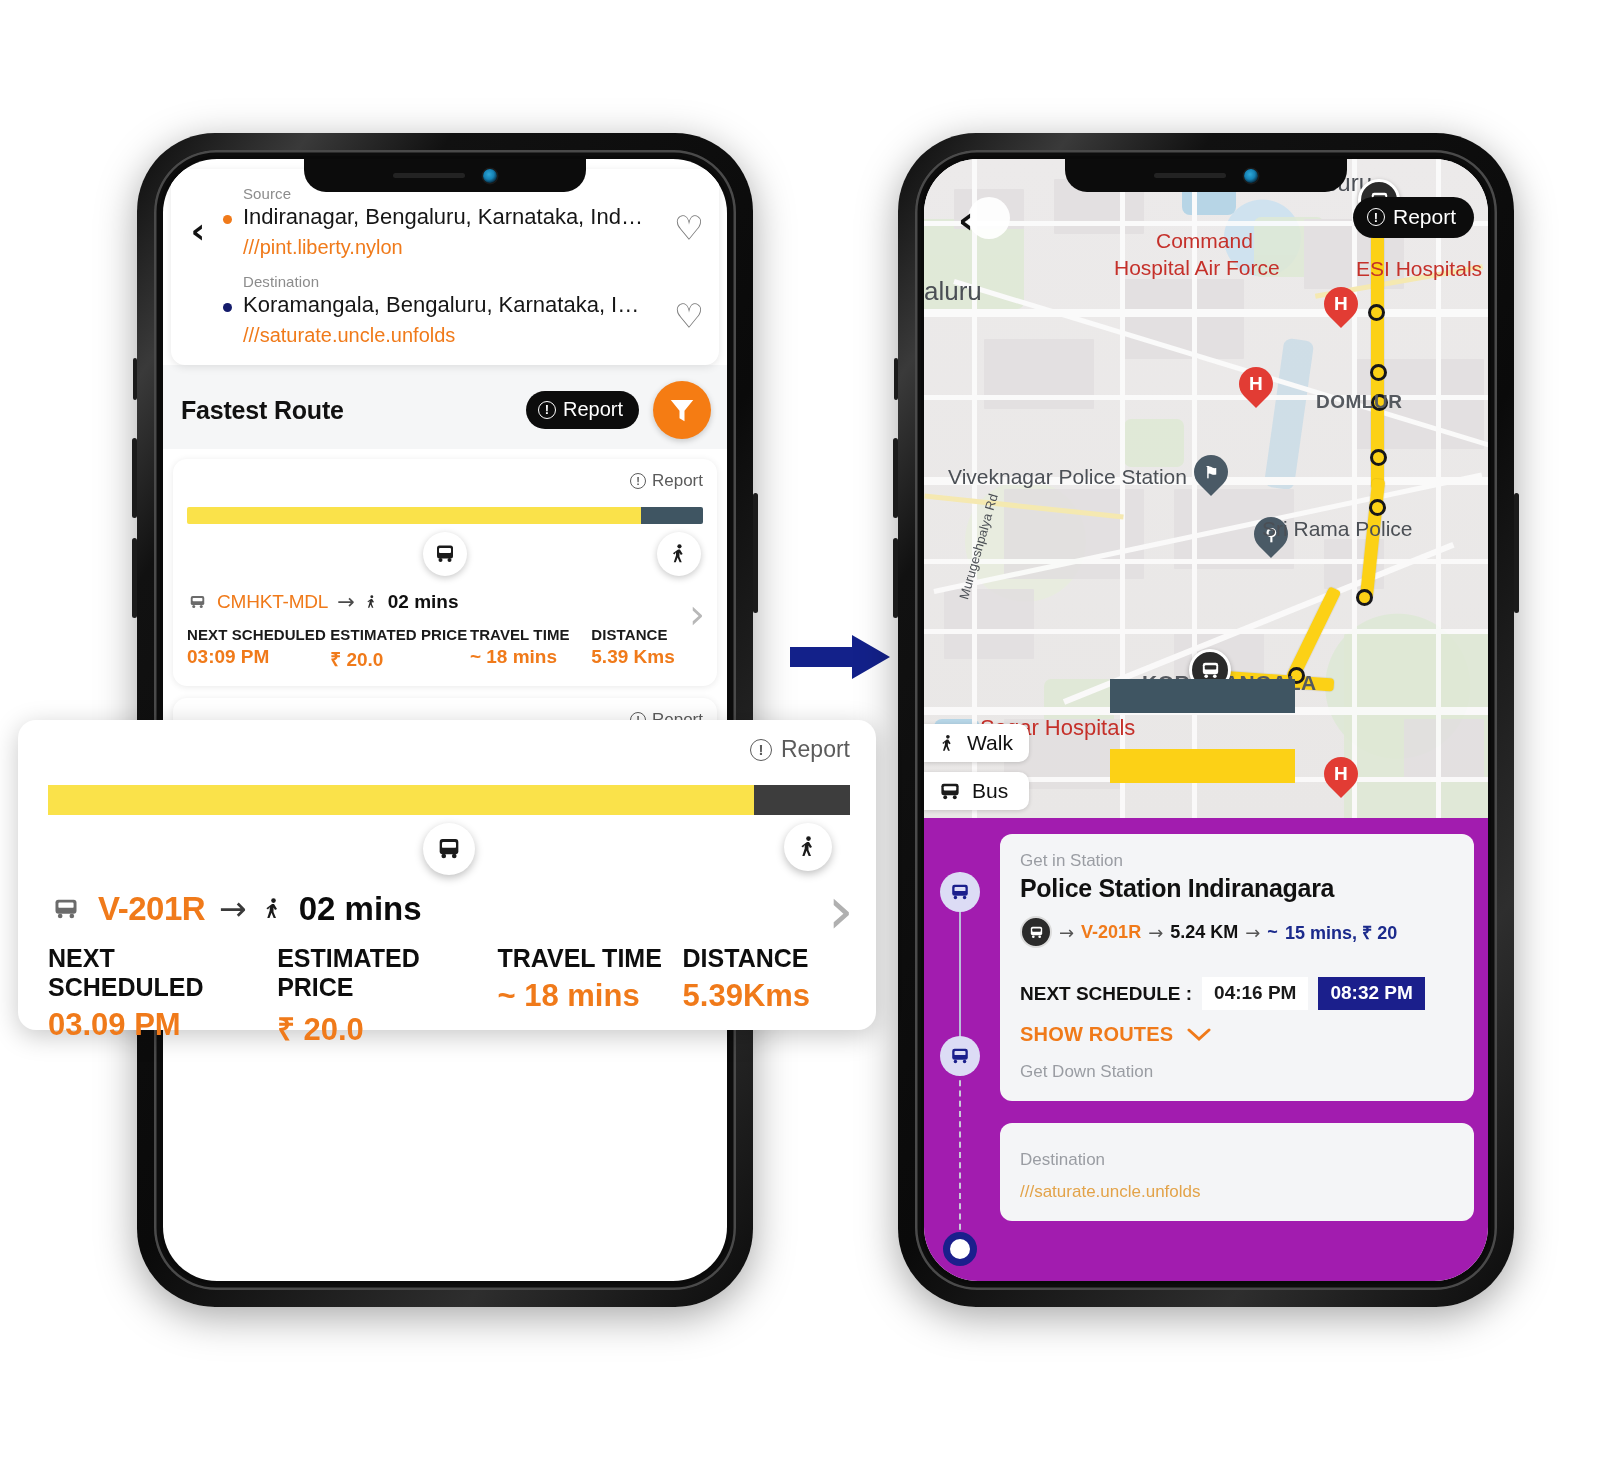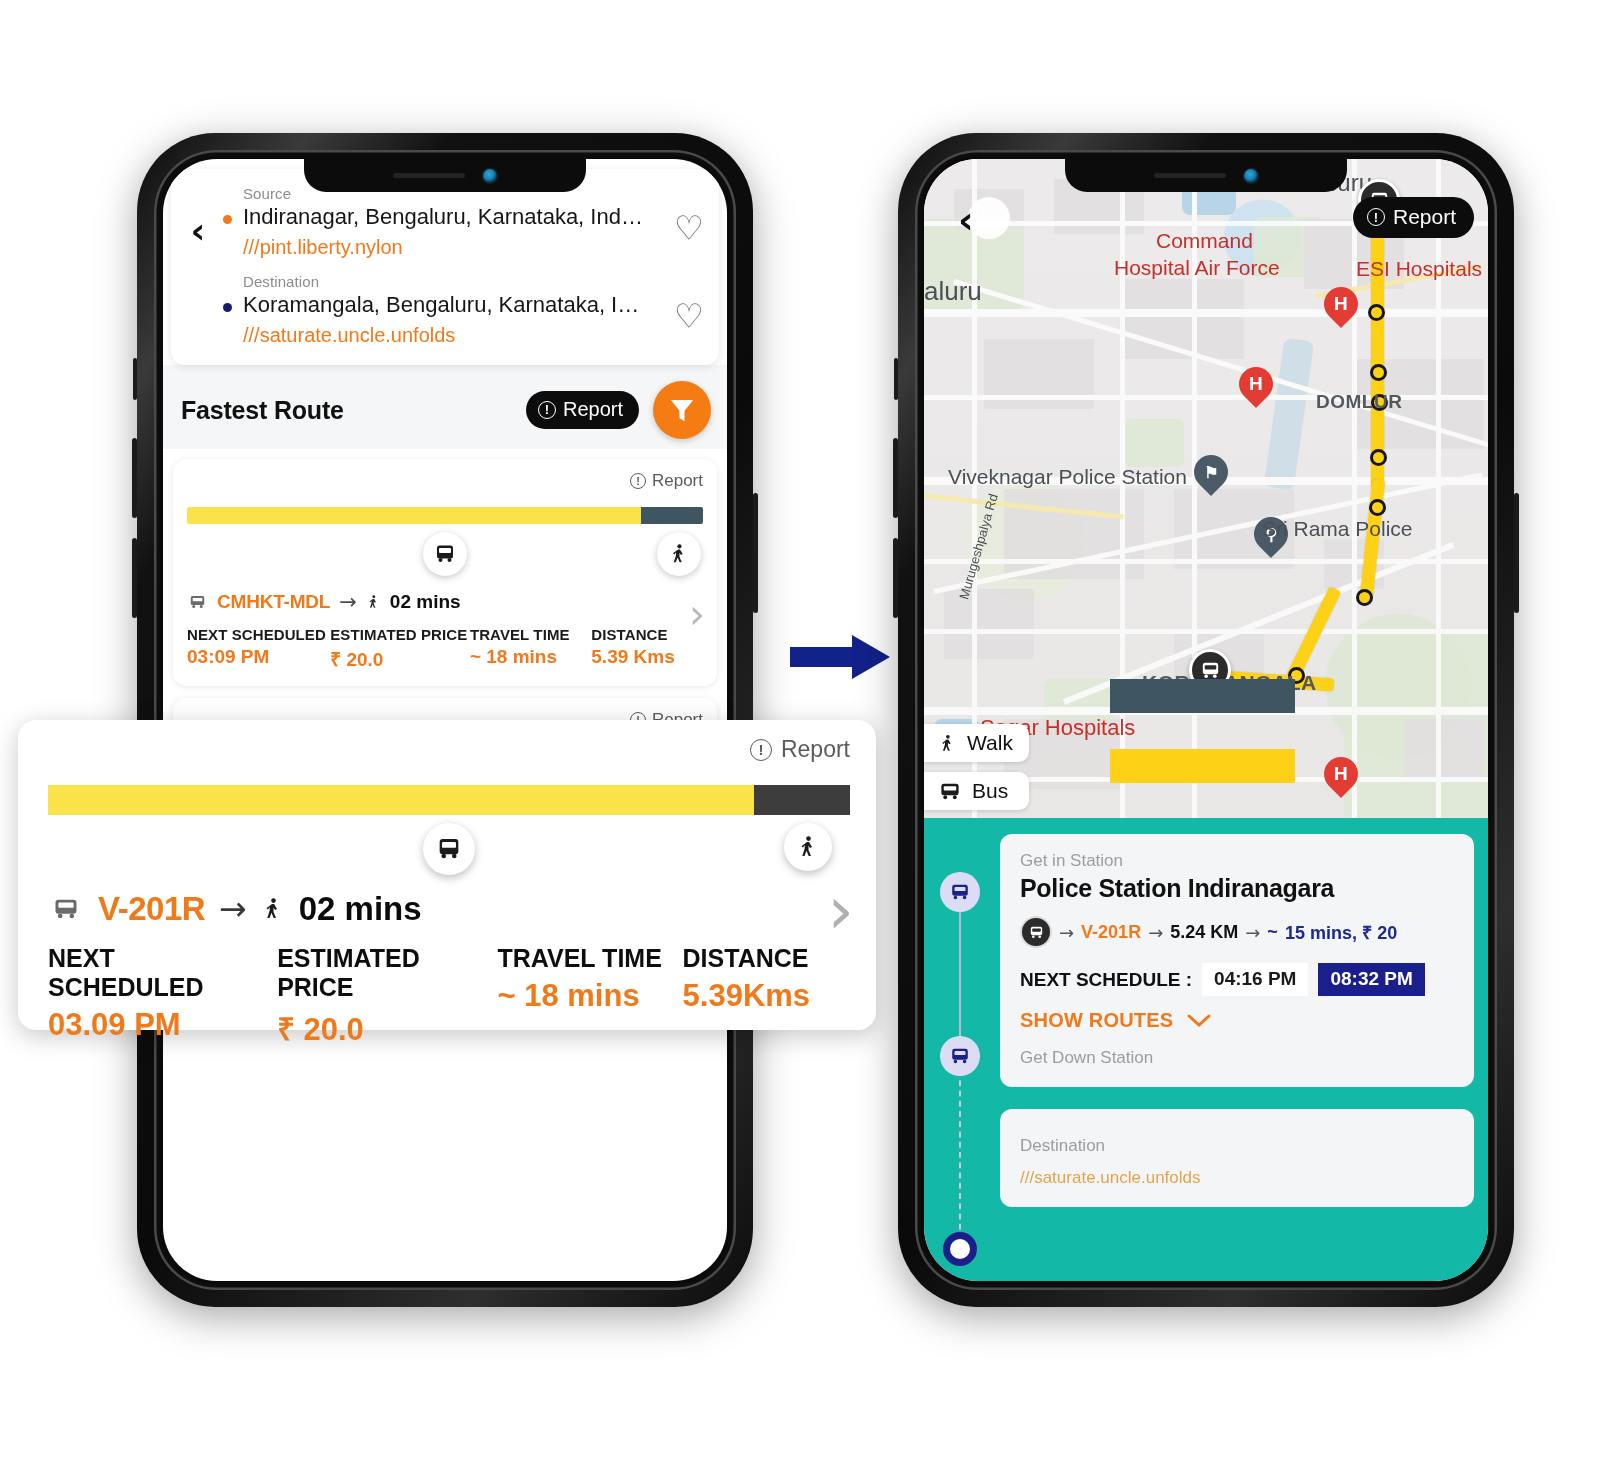--- a/index.html
+++ b/index.html
@@ -117,21 +117,21 @@
   .progress .seg-walk { background: #3F5562; }
   .mode-row { position: relative; height: 56px; margin-top: 8px; }
   .mode-bubble {
     position: absolute; top: 0; width: 44px; height: 44px; border-radius: 50%;
     background: #fff; box-shadow: 0 2px 7px rgba(0,0,0,.22);
     display: flex; align-items: center; justify-content: center; cursor: pointer;
   }
   .mode-bubble.bus-b { left: 50%; transform: translateX(-50%); }
   .mode-bubble.walk-b { right: 2px; }
   .route-line { display: flex; align-items: center; gap: 9px; margin-top: 2px; font-size: 19px; }
-  .route-code { color: #F07A1A; font-weight: 700; letter-spacing: -.2px; }
+  .route-code { color: #F07A1A; font-weight: 400; letter-spacing: -.2px; }
   .arrow-g { color: #4b4b4b; font-size: 21px; font-family: "DejaVu Sans", sans-serif; }
   .route-mins { color: #101010; font-weight: 700; }
   .stats { display: flex; margin-top: 12px; }
   .stat { flex: 1 1 0; }
   .stat:nth-child(1) { flex: 1.18; }
   .stat:nth-child(2) { flex: 1.15; }
   .stat:nth-child(3) { flex: 1.0; }
   .stat:nth-child(4) { flex: 0.92; }
   .stat-lbl { font-size: 15px; font-weight: 700; color: #1a1a1a; letter-spacing: .1px; }
   .stat-val { font-size: 19px; font-weight: 700; color: #F07A1A; margin-top: 3px; }
@@ -222,21 +222,21 @@
     background: #fff; border-top-right-radius: 10px; border-bottom-right-radius: 10px;
     padding: 7px 16px 7px 14px; box-shadow: 0 1px 4px rgba(0,0,0,.16);
     font-size: 21px; color: #111;
   }
   .legend-bar { position: absolute; height: 34px; z-index: 14; }
   .legend-bar.walk { background: #3F5562; }
   .legend-bar.bus { background: #FCD116; }
 
   .detail-sheet {
     position: absolute; left: 0; right: 0; top: 659px; bottom: 0;
-    background: #14b8a6; padding: 16px 14px 8px 14px; overflow: hidden;
+    background: #a21caf; padding: 16px 14px 8px 14px; overflow: hidden;
   }
   .timeline { position: absolute; left: 34px; top: 32px; bottom: 0; width: 4px; }
   .tl-line { position: absolute; left: 1px; top: 22px; width: 2px; height: 176px; background: #b9bcd8; }
   .tl-line.dashed {
     top: 220px; height: 170px; background: none;
     border-left: 2.5px dashed #c9cbd9; width: 0;
   }
   .tl-node {
     position: absolute; left: -18px; width: 40px; height: 40px; border-radius: 50%;
     background: #dcdcf5; display: flex; align-items: center; justify-content: center;
@@ -253,21 +253,21 @@
   .sc-main { font-size: 25px; color: #111; font-weight: 700; margin-top: 3px; letter-spacing: -.3px; }
   .sc-route { display: flex; align-items: center; gap: 7px; margin-top: 13px; font-size: 18px; flex-wrap: nowrap; }
   .rt-circle {
     width: 32px; height: 32px; border-radius: 50%; background: #2b2b2b;
     border: 2.5px solid #dcdcdc; display: flex; align-items: center; justify-content: center;
   }
   .rt-orange { color: #F07A1A; font-weight: 700; }
   .rt-dark { color: #111; font-weight: 700; }
   .rt-blue { color: #1B2A8C; font-weight: 700; }
   .rt-sep { color: #555; font-family: "DejaVu Sans", sans-serif; }
-  .sched-row { display: flex; align-items: center; gap: 10px; margin-top: 15px; }
+  .sched-row { display: flex; align-items: center; gap: 10px; margin-top: 29px; }
   .sched-lbl { font-size: 19px; font-weight: 700; color: #111; }
   .chip {
     font-size: 19px; font-weight: 700; padding: 5px 12px 6px 12px; cursor: pointer;
   }
   .chip.plain { background: #fff; color: #1a1a1a; }
   .chip.active { background: #1B1F8C; color: #fff; }
   .show-routes {
     display: flex; align-items: center; gap: 14px; margin-top: 13px;
     color: #F07A1A; font-size: 20px; font-weight: 700; cursor: pointer; letter-spacing: .2px;
   }

